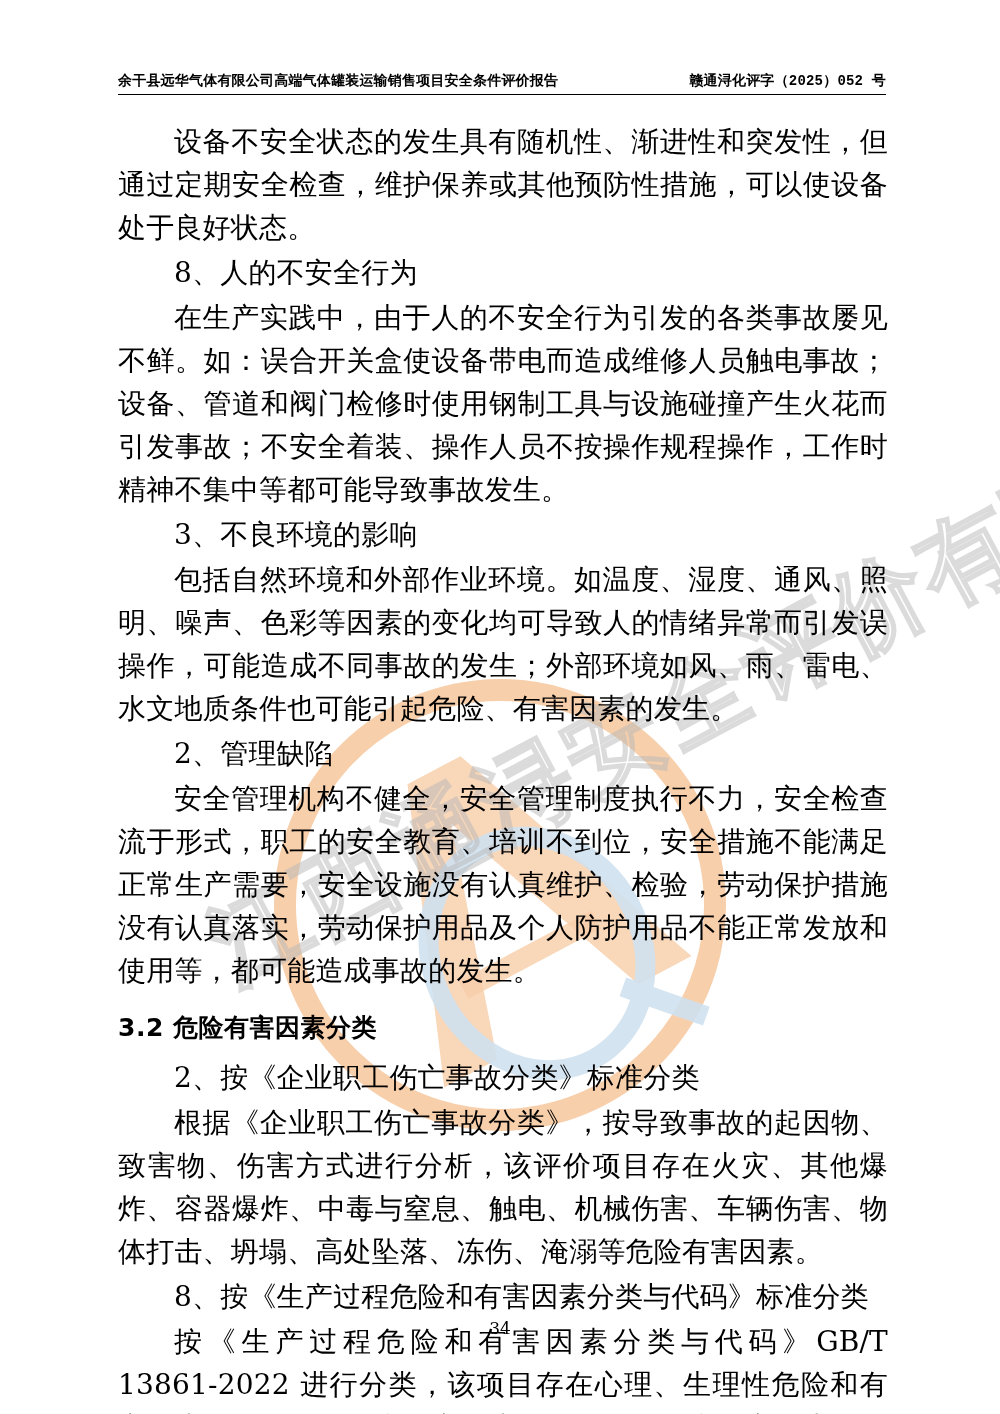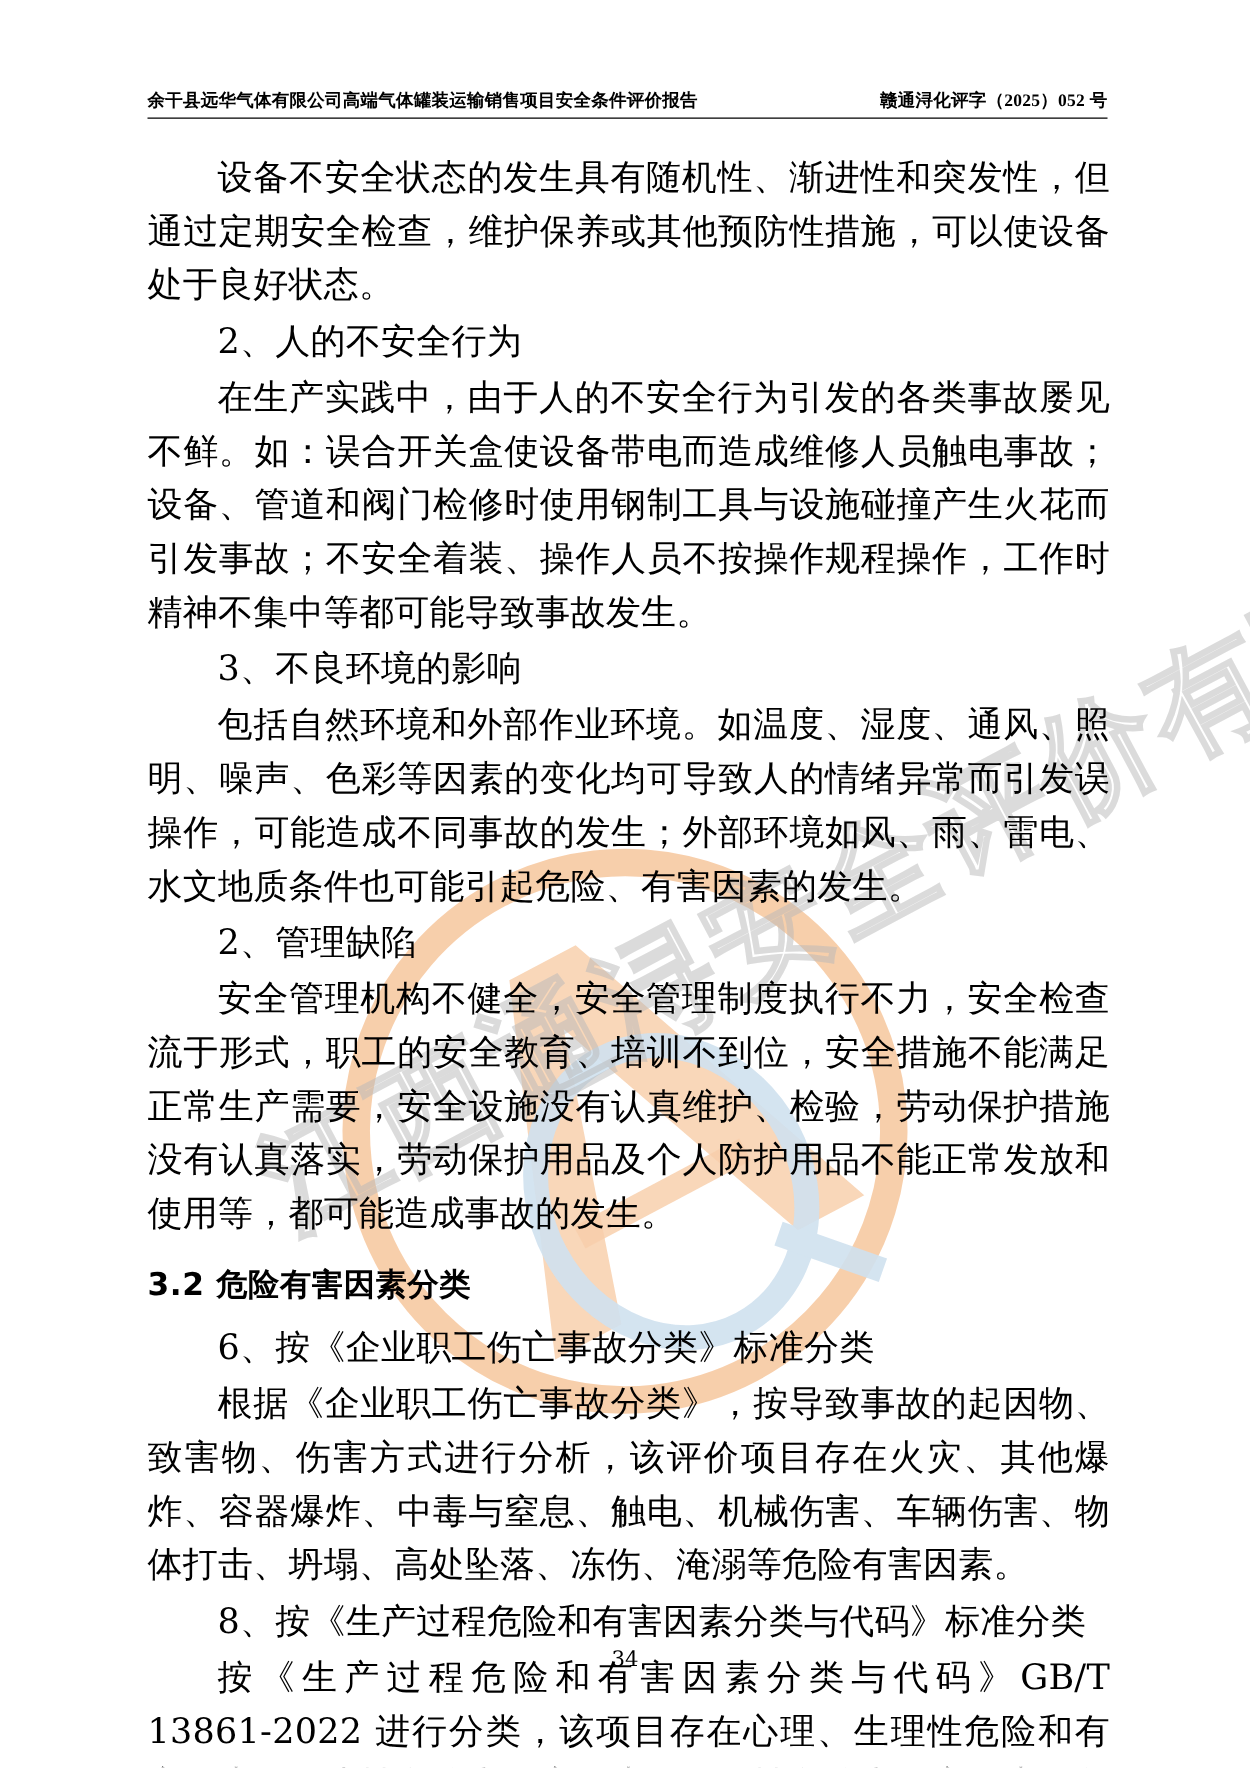--- a/index.html
+++ b/index.html
@@ -45,21 +45,21 @@
     font-size: 14.5px;
     letter-spacing: 0.2px;
     text-align: right;
   }
   .header-left {
     font-family: "DejaVu Sans", "Liberation Sans", sans-serif;
     font-weight: 700;
     font-size: 14px;
   }
   .header-right {
-    font-family: Liberation Serif, serif;
+    font-family: Liberation Mono, monospace;
     font-weight: 700;
     font-size: 14px;
     white-space: nowrap;
   }
   .header-rule {
     margin-top: 4px;
     border-bottom: 1.6px solid #000;
     width: 100%;
   }
 
@@ -128,30 +128,30 @@
   <div class="header">
     <div class="header-row">
       <span class="header-left">余干县远华气体有限公司高端气体罐装运输销售项目安全条件评价报告</span>
       <span class="header-right">赣通浔化评字（2025）052 号</span>
     </div>
     <div class="header-rule"></div>
   </div>
 
   <div class="content">
     <p class="para">设备不安全状态的发生具有随机性、渐进性和突发性，但通过定期安全检查，维护保养或其他预防性措施，可以使设备处于良好状态。</p>
-    <p class="para">2、人的不安全行为</p>
+    <p class="para">8、人的不安全行为</p>
     <p class="para">在生产实践中，由于人的不安全行为引发的各类事故屡见不鲜。如：误合开关盒使设备带电而造成维修人员触电事故；设备、管道和阀门检修时使用钢制工具与设施碰撞产生火花而引发事故；不安全着装、操作人员不按操作规程操作，工作时精神不集中等都可能导致事故发生。</p>
     <p class="para">3、不良环境的影响</p>
     <p class="para">包括自然环境和外部作业环境。如温度、湿度、通风、照明、噪声、色彩等因素的变化均可导致人的情绪异常而引发误操作，可能造成不同事故的发生；外部环境如风、雨、雷电、水文地质条件也可能引起危险、有害因素的发生。</p>
     <p class="para">2、管理缺陷</p>
     <p class="para">安全管理机构不健全，安全管理制度执行不力，安全检查流于形式，职工的安全教育、培训不到位，安全措施不能满足正常生产需要，安全设施没有认真维护、检验，劳动保护措施没有认真落实，劳动保护用品及个人防护用品不能正常发放和使用等，都可能造成事故的发生。</p>
 
     <h2 class="section">3.2 危险有害因素分类</h2>
 
-    <p class="para">6、按《企业职工伤亡事故分类》标准分类</p>
+    <p class="para">2、按《企业职工伤亡事故分类》标准分类</p>
     <p class="para">根据《企业职工伤亡事故分类》，按导致事故的起因物、致害物、伤害方式进行分析，该评价项目存在火灾、其他爆炸、容器爆炸、中毒与窒息、触电、机械伤害、车辆伤害、物体打击、坍塌、高处坠落、冻伤、淹溺等危险有害因素。</p>
     <p class="para">8、按《生产过程危险和有害因素分类与代码》标准分类</p>
     <p class="para">按《生产过程危险和有害因素分类与代码》GB/T 13861-2022 进行分类，该项目存在心理、生理性危险和有害因素、行为性危险和有害因素、物理性危险和有害因素、化学性危险和有害因素、环境因素、管理因素等危险有害</p>
   </div>
 
   <div class="page-number">34</div>
 
 </div>
 
 </body></html>

